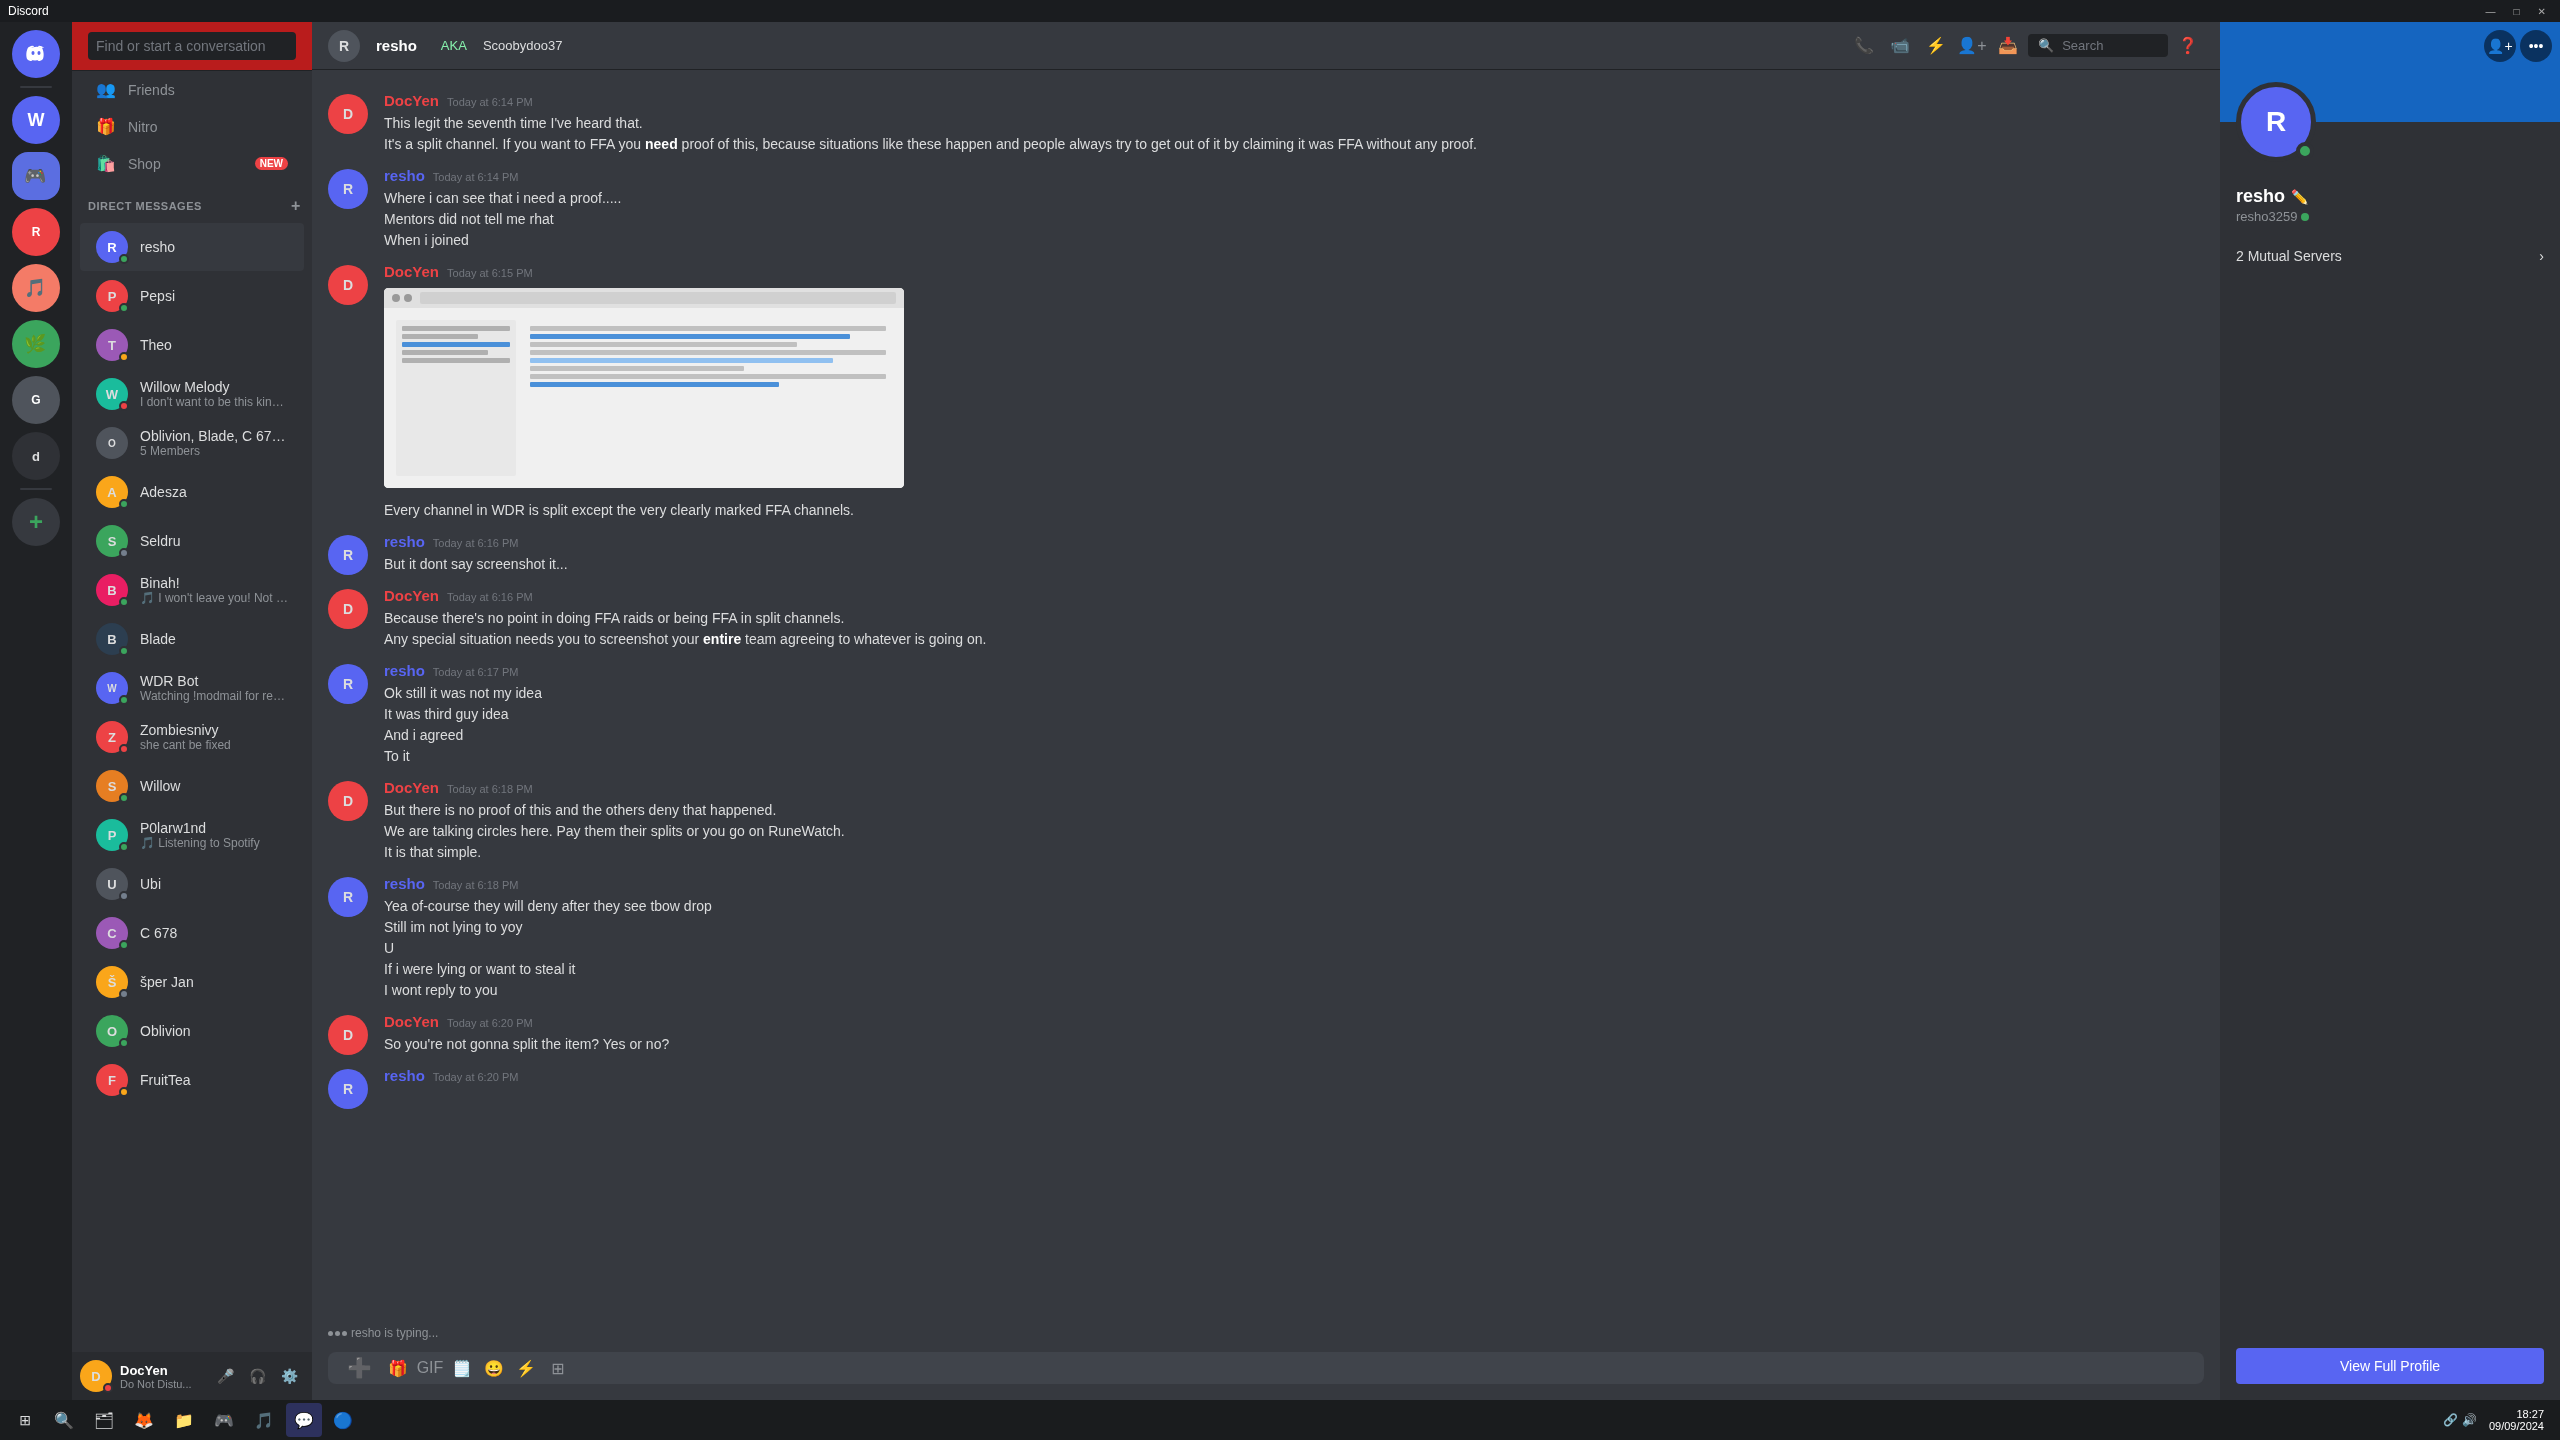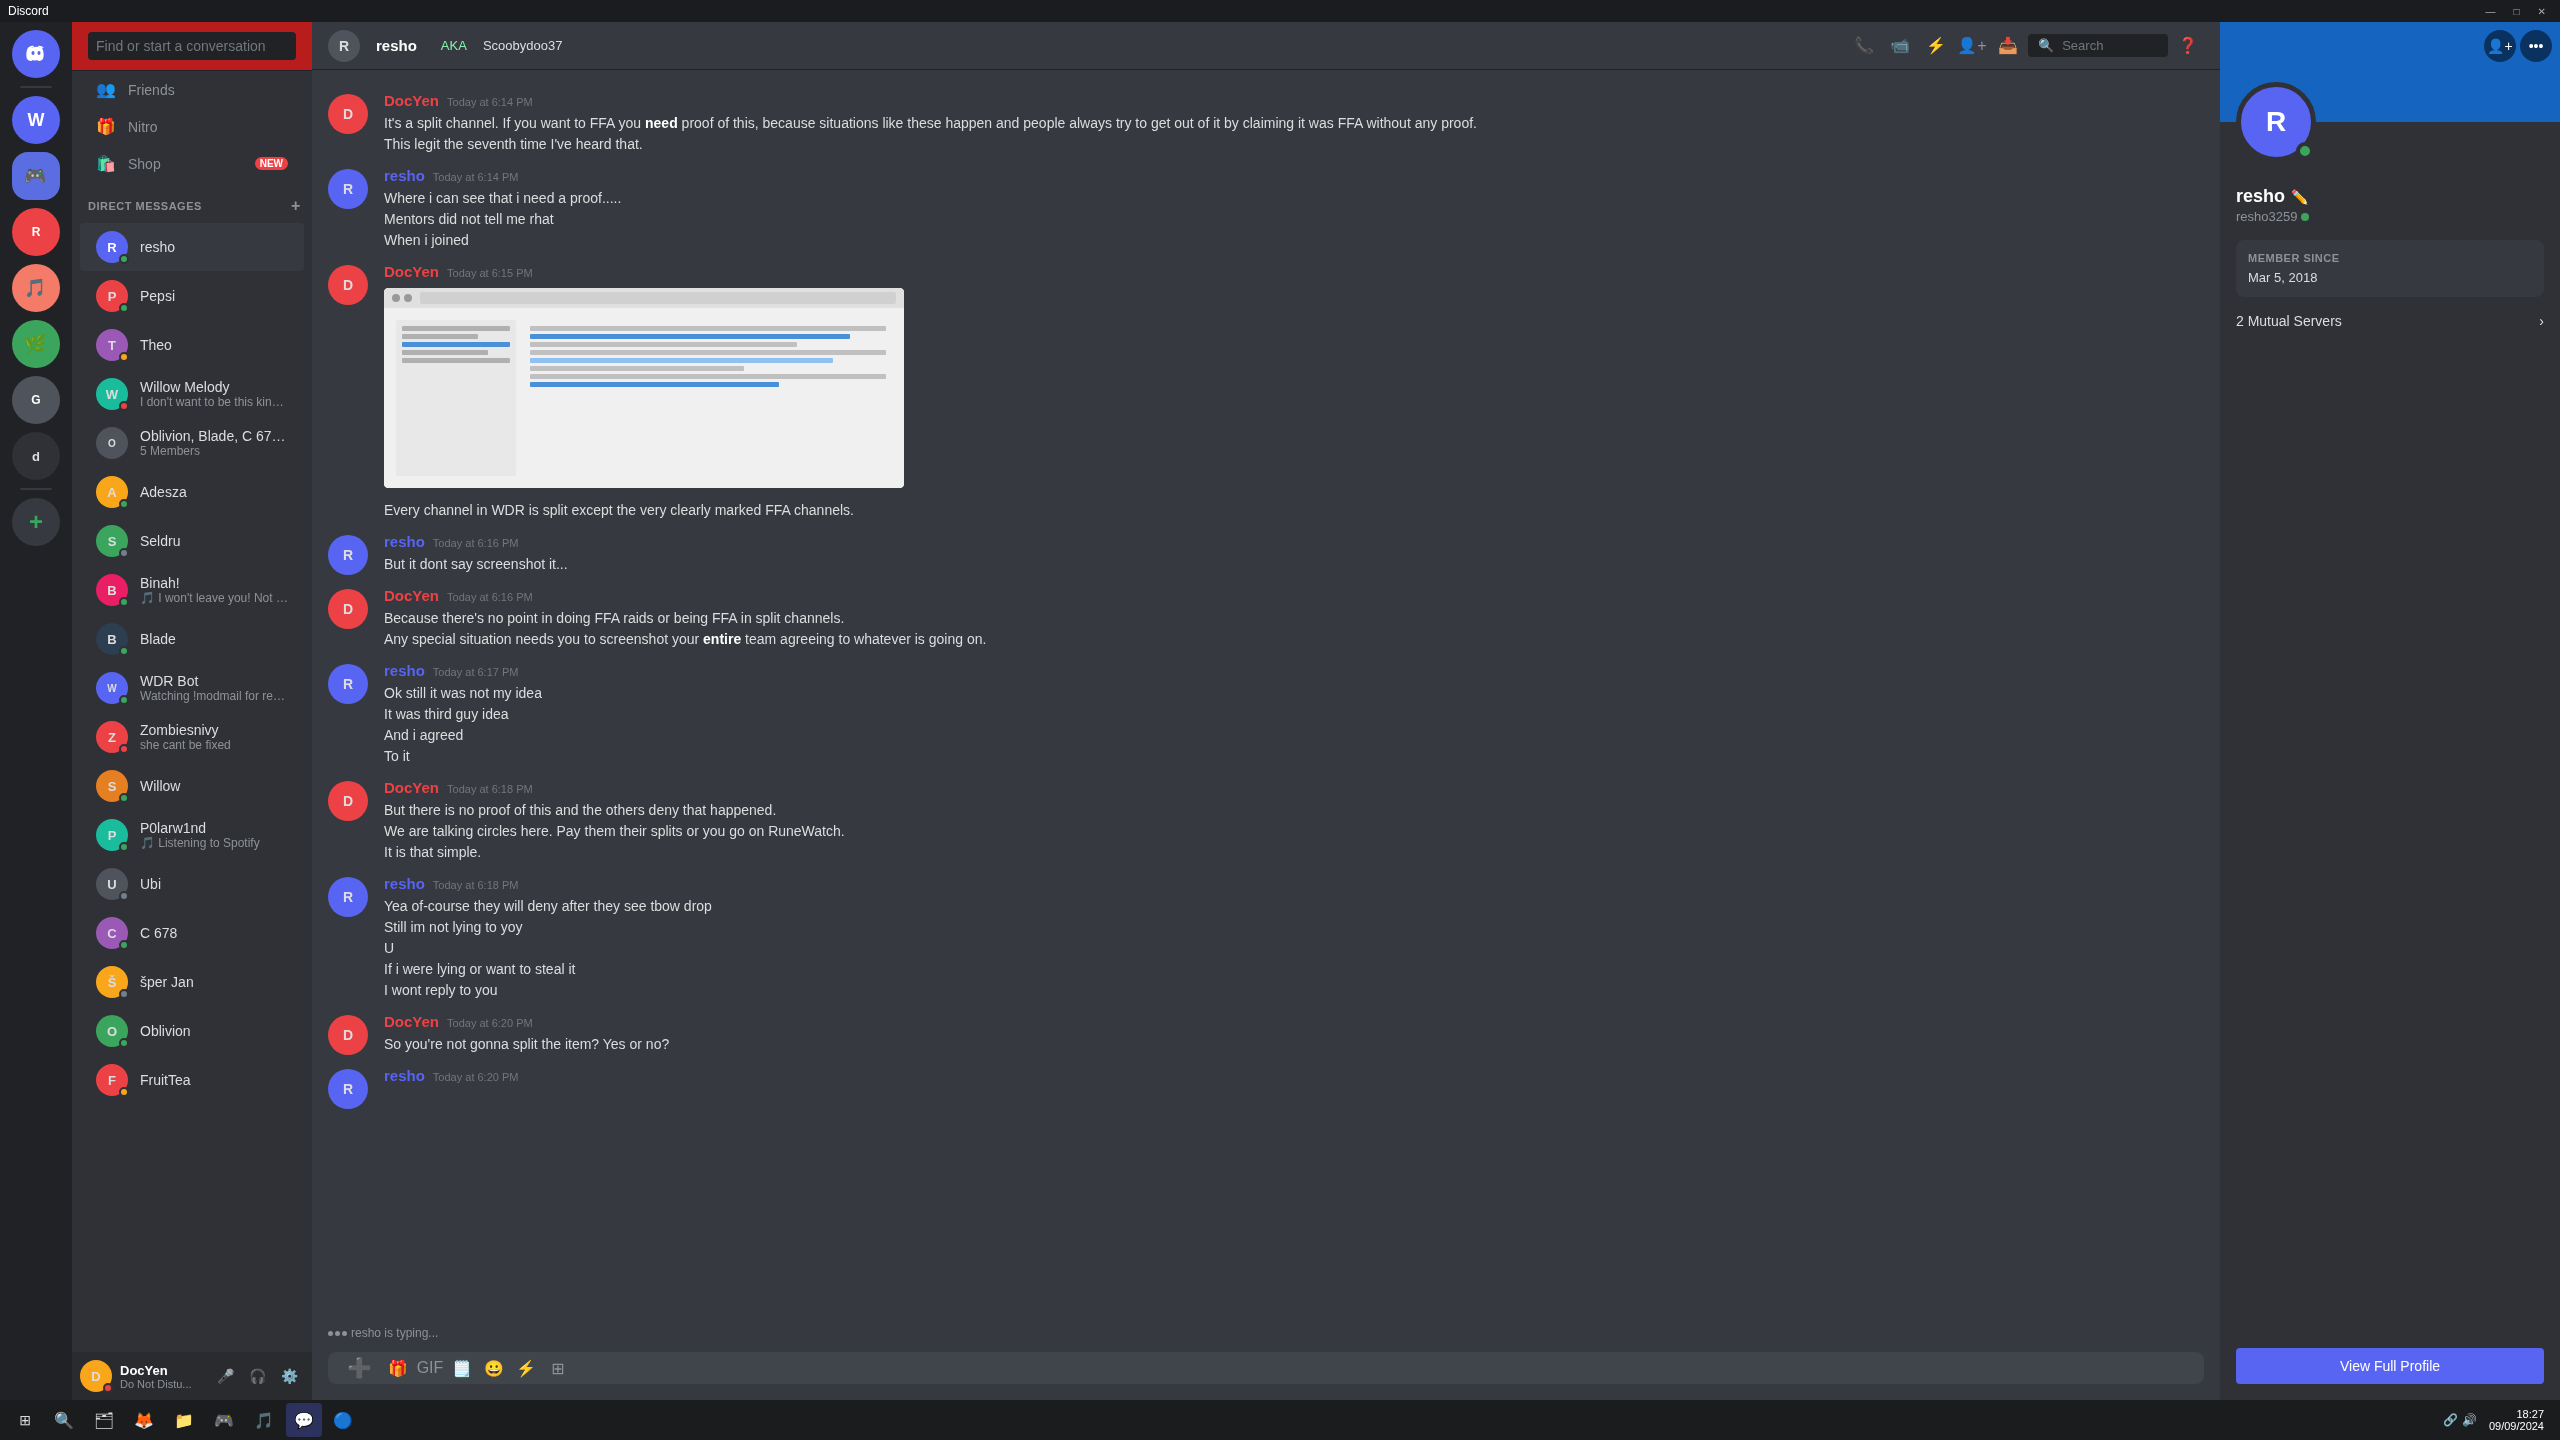--- a/index.html
+++ b/index.html
@@ -907,22 +907,22 @@
     <div class="messages-container">
 
       <div class="message-group">
         <div class="message-avatar av-red">D</div>
         <div class="message-content">
           <div class="message-header">
             <span class="message-author docyen">DocYen</span>
             <span class="message-timestamp">Today at 6:14 PM</span>
           </div>
           <div class="message-body">
+            <p>This legit the seventh time I've heard that.</p>
             <p>It's a split channel. If you want to FFA you <strong>need</strong> proof of this, because situations like these happen and people always try to get out of it by claiming it was FFA without any proof.</p>
-            <p>This legit the seventh time I've heard that.</p>
           </div>
         </div>
       </div>
 
       <div class="message-group">
         <div class="message-avatar av-blue">R</div>
         <div class="message-content">
           <div class="message-header">
             <span class="message-author resho">resho</span>
             <span class="message-timestamp">Today at 6:14 PM</span>
@@ -1125,24 +1125,20 @@
       <div class="profile-name-row">
         <span class="profile-name">resho</span>
         <span class="profile-verified-icon">✏️</span>
       </div>
       <div class="profile-tag">
         <span>resho3259</span>
         <span class="online-dot-small"></span>
       </div>
     </div>
 
-    <div class="profile-section">
-      <div class="profile-section-title">Member Since</div>
-      <div class="profile-section-value">Mar 5, 2018</div>
-    </div>
 
     <div class="mutual-servers-row">
       <span class="mutual-count">2 Mutual Servers</span>
       <span>›</span>
     </div>
 
     <div style="flex:1;"></div>
 
     <div class="view-profile-btn">View Full Profile</div>
   </div>

